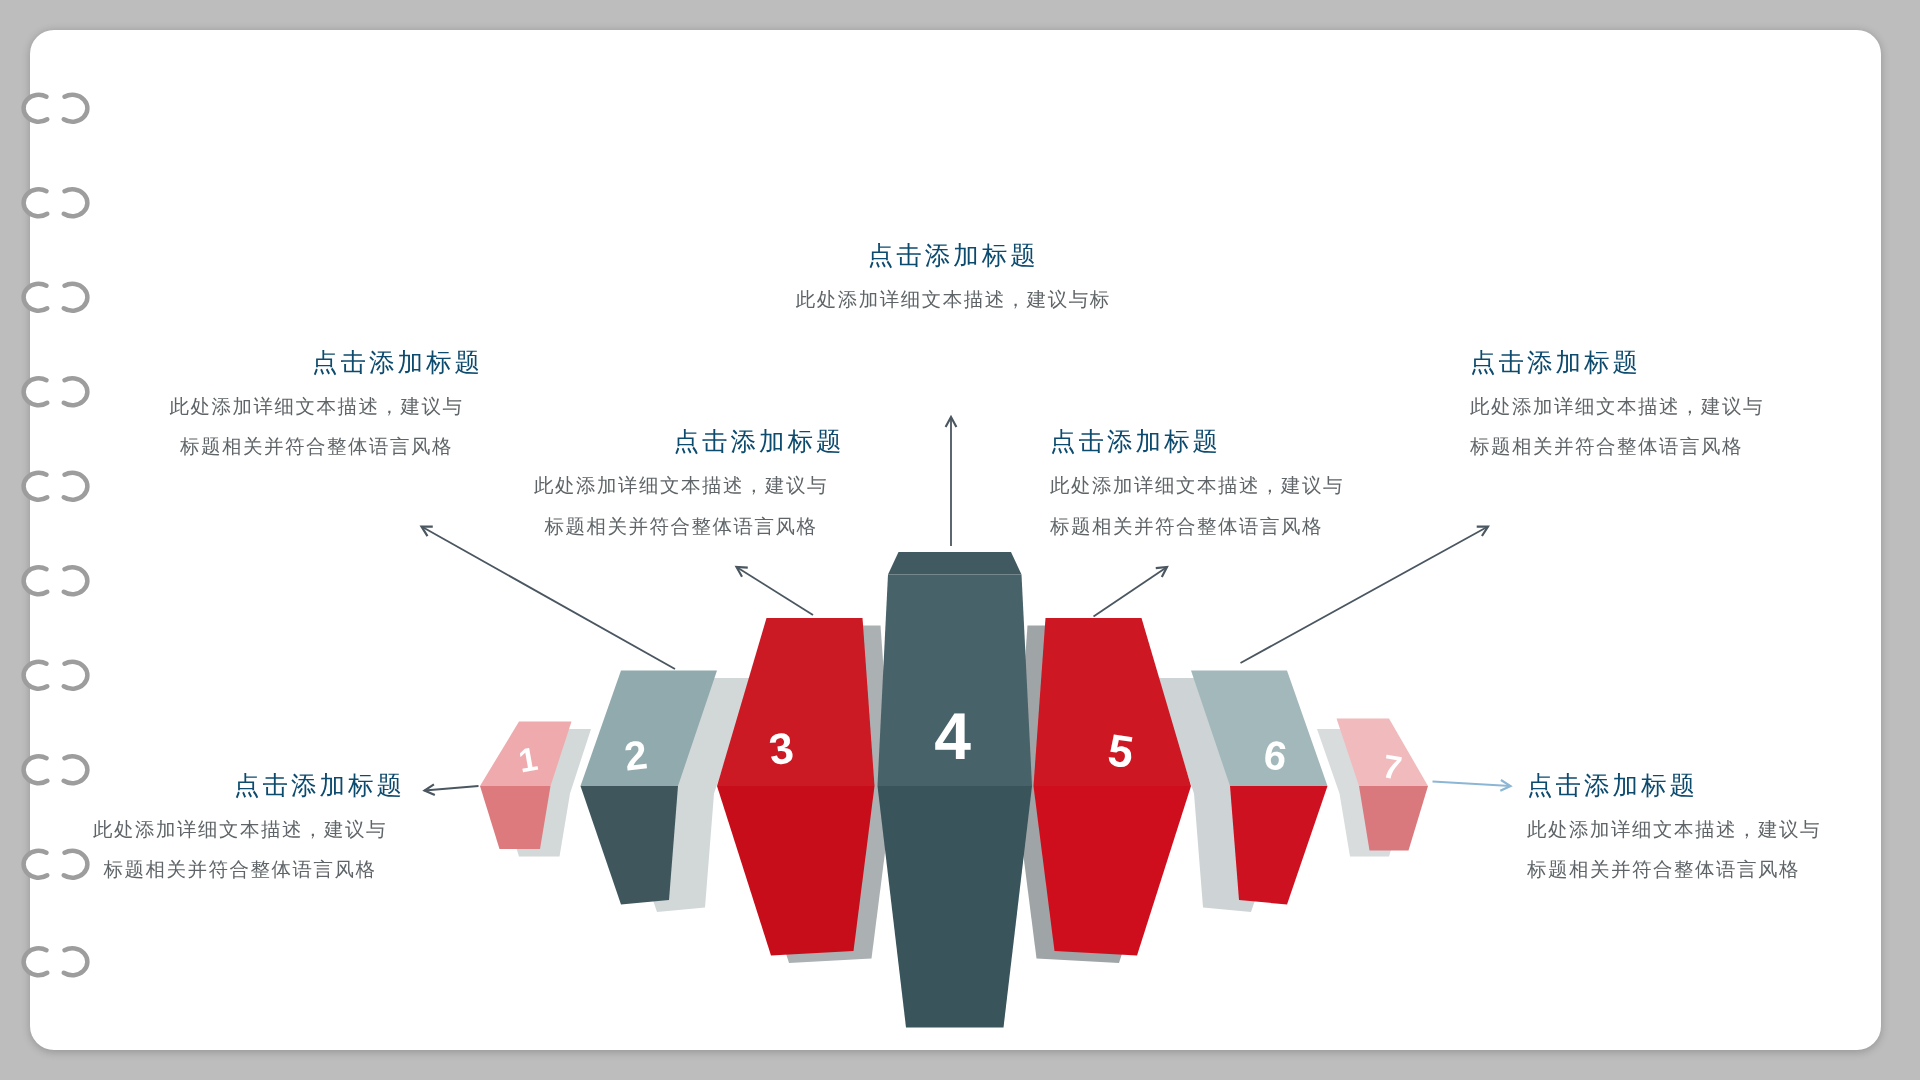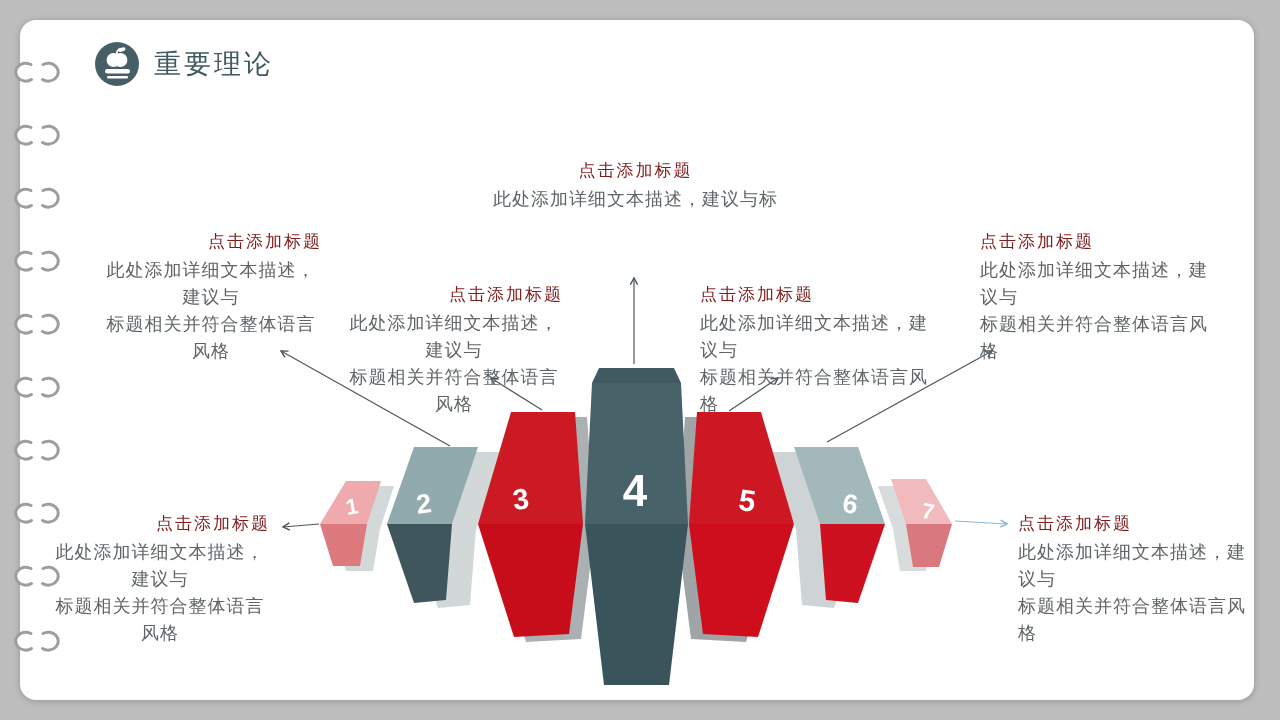--- a/index.html
+++ b/index.html
@@ -6,22 +6,22 @@
   body{width:1280px;height:720px;font-family:"Liberation Sans","DejaVu Sans",sans-serif;}
   .stage{position:relative;width:1280px;height:720px;background:#bdbdbd;overflow:hidden;}
   .page{position:absolute;left:20px;top:20px;width:1234px;height:680px;background:#ffffff;
         border-radius:16px;box-shadow:0 1px 6px rgba(0,0,0,.22);}
   .ring{position:absolute;left:8px;width:58px;height:26px;z-index:5;}
   .header{position:absolute;left:94px;top:41px;height:46px;z-index:3;display:flex;align-items:center;}
   .title-icon{width:46px;height:46px;}
   .page-title{margin-left:14px;font-size:27px;line-height:46px;letter-spacing:3px;color:#40585f;}
   .diagram{position:absolute;left:0;top:0;width:1280px;height:720px;z-index:2;}
   .callout{position:absolute;z-index:4;}
-  .co-title{font-size:17px;line-height:23px;letter-spacing:2px;color:#7f1d1d;margin-bottom:4px;}
-  .co-line{font-size:18px;line-height:27px;letter-spacing:1px;color:#5e6467;}
+  .co-title{font-size:17px;line-height:23px;letter-spacing:2px;color:#0c4a6e;margin-bottom:4px;}
+  .co-line{font-size:13px;line-height:27px;letter-spacing:1px;color:#5e6467;}
   .align-left .co-title,.align-left .co-line{text-align:left;}
   .left-style .co-title{text-align:right;}
   .left-style .co-line{text-align:center;}
   .center-style .co-title,.center-style .co-line{text-align:center;}
   #c1{left:50px;top:512px;width:220px;}
   #c2{left:100px;top:230px;width:222px;}
   #c3{left:345px;top:283px;width:218px;}
   #c4{left:488px;top:159px;width:295px;}
   #c5{left:700px;top:283px;width:230px;}
   #c6{left:980px;top:230px;width:230px;}
@@ -88,32 +88,20 @@
       <path d="M 23 5.5 A 10 9 0 1 0 23.5 20.5" fill="none" stroke="#9d9d9d" stroke-width="3" stroke-linecap="round"></path>
       <path d="M 35 5.5 A 10 9 0 1 1 34.5 20.5" fill="none" stroke="#9d9d9d" stroke-width="3" stroke-linecap="round"></path>
     </svg>
   <svg class="ring" style="top:628px" viewBox="0 0 58 26">
       <ellipse cx="17" cy="13" rx="10" ry="9" fill="#fff"></ellipse>
       <ellipse cx="41" cy="13" rx="10" ry="9" fill="#fff"></ellipse>
       <path d="M 23 5.5 A 10 9 0 1 0 23.5 20.5" fill="none" stroke="#9d9d9d" stroke-width="3" stroke-linecap="round"></path>
       <path d="M 35 5.5 A 10 9 0 1 1 34.5 20.5" fill="none" stroke="#9d9d9d" stroke-width="3" stroke-linecap="round"></path>
     </svg>
 
-  <div class="header">
-    <svg class="title-icon" viewBox="0 0 46 46">
-      <circle cx="23" cy="23" r="22" fill="#465f66"></circle>
-      <path d="M22.6 13 Q22.8 9.5 26 7.8" fill="none" stroke="#fff" stroke-width="1.8" stroke-linecap="round"></path>
-      <ellipse cx="28" cy="8.6" rx="3.6" ry="1.9" fill="#fff" transform="rotate(-24 28 8.6)"></ellipse>
-      <circle cx="19.6" cy="19" r="7" fill="#fff"></circle>
-      <circle cx="26.4" cy="19" r="7" fill="#fff"></circle>
-      <rect x="11" y="28" width="25" height="4.6" rx="2.3" fill="#fff"></rect>
-      <rect x="13" y="35" width="21" height="2.6" rx="1.3" fill="#fff"></rect>
-    </svg>
-    <div class="page-title">重要理论</div>
-  </div>
 
   <svg class="diagram" viewBox="0 0 1280 720">
     <defs>
       <marker id="mDark" markerWidth="10" markerHeight="10" refX="6.5" refY="4" orient="auto">
         <path d="M1 1 L6.5 4 L1 7" fill="none" stroke="#4a5660" stroke-width="1.2"></path>
       </marker>
       <marker id="mBlue" markerWidth="10" markerHeight="10" refX="6.5" refY="4" orient="auto">
         <path d="M1 1 L6.5 4 L1 7" fill="none" stroke="#8cb6d5" stroke-width="1.2"></path>
       </marker>
     </defs>

